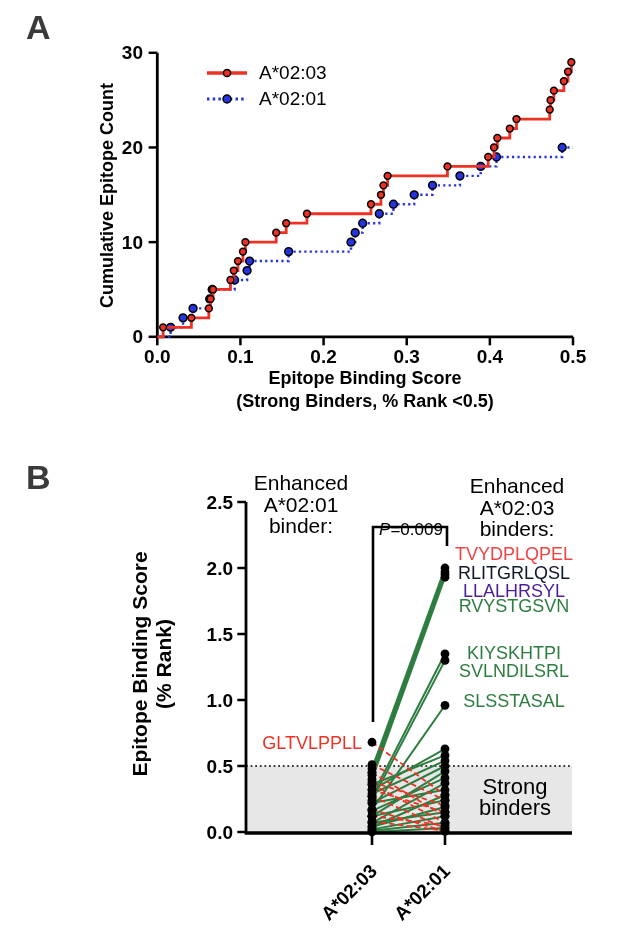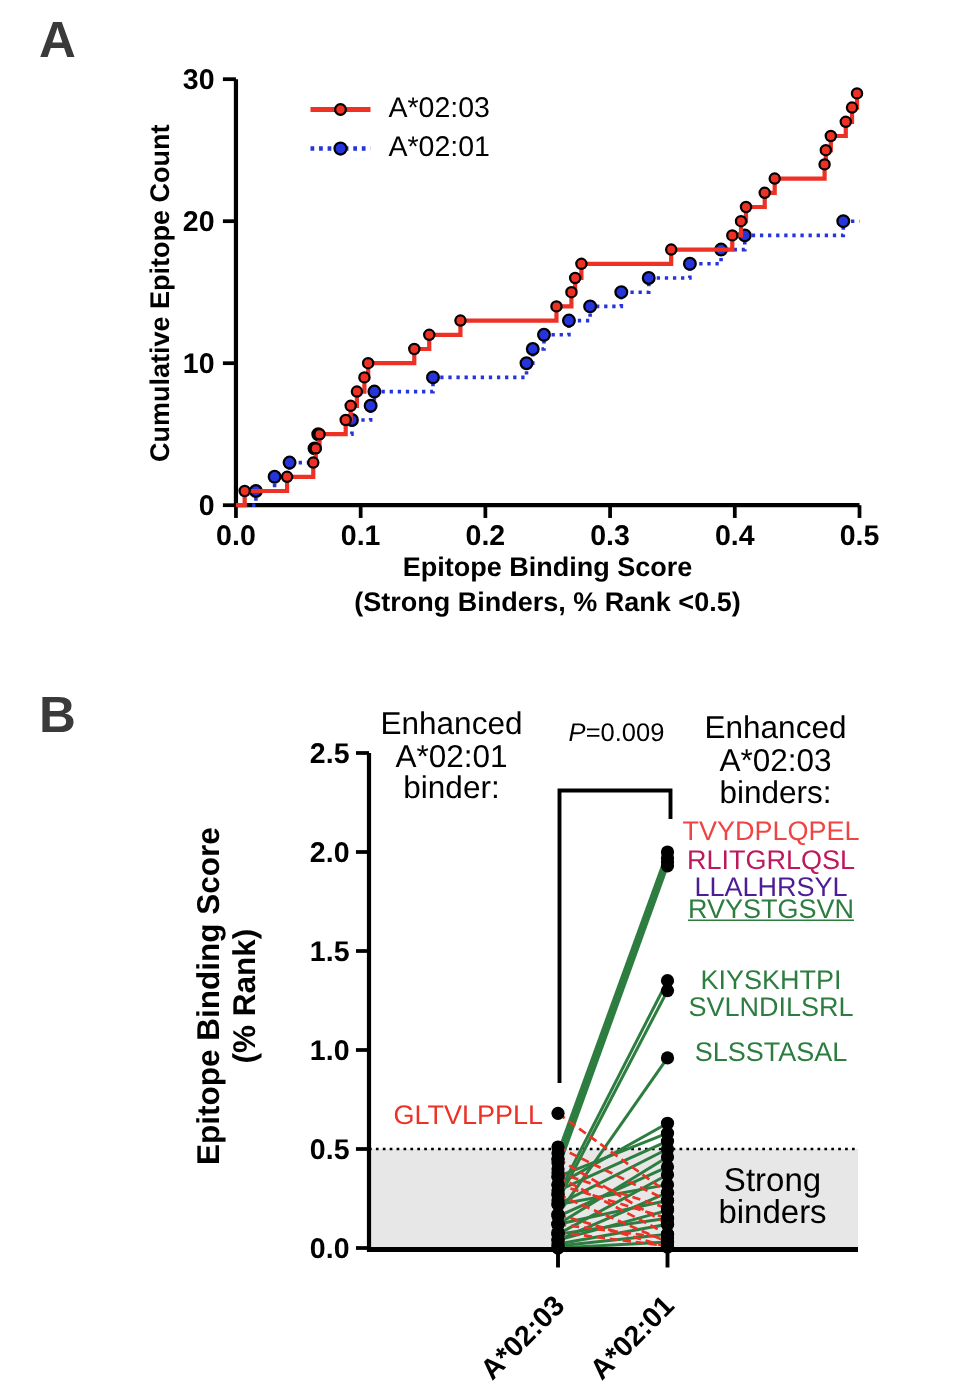--- a/index.html
+++ b/index.html
@@ -243,34 +243,34 @@
     <div>Epitope Binding Score</div>
     <div>(% Rank)</div>
   </div>
 
   <div class="abs ann" style="left:231px;top:472px;width:140px;">
     <div>Enhanced</div>
     <div>A*02:01</div>
     <div>binder:</div>
   </div>
 
-  <div class="abs pval" style="left:351px;top:479px;width:120px;">
+  <div class="abs pval" style="left:351px;top:520px;width:120px;">
     <i>P</i><span>=0.009</span>
   </div>
 
   <div class="abs ann" style="left:447px;top:475px;width:140px;">
     <div>Enhanced</div>
     <div>A*02:03</div>
     <div>binders:</div>
   </div>
 
   <div class="abs seq" style="left:429px;top:544px;color:#ef4444;">TVYDPLQPEL</div>
-  <div class="abs seq" style="left:429px;top:563px;color:#be185d;">RLITGRLQSL</div>
+  <div class="abs seq" style="left:429px;top:563px;color:#0f172a;">RLITGRLQSL</div>
   <div class="abs seq" style="left:429px;top:581px;color:#4c1d95;">LLALHRSYL</div>
-  <div class="abs seq" style="left:429px;top:596px;color:#2e7d40;text-decoration:underline;">RVYSTGSVN</div>
+  <div class="abs seq" style="left:429px;top:596px;color:#2e7d40;">RVYSTGSVN</div>
   <div class="abs seq" style="left:429px;top:643px;color:#2e7d40;">KIYSKHTPI</div>
   <div class="abs seq" style="left:429px;top:691px;color:#2e7d40;">SLSSTASAL</div>
   <div class="abs seq" style="left:429px;top:661px;color:#2e7d40;">SVLNDILSRL</div>
 
   <div class="abs" style="left:200px;top:733px;width:162px;text-align:right;font-size:18px;color:#ed3124;">GLTVLPPLL</div>
 
   <div class="abs ctr" style="left:475px;top:777px;width:80px;font-size:22px;line-height:20.5px;">Strong binders</div>
 
   <div class="abs grp" style="left:284px;top:857px;width:90px;height:22px;">A*02:03</div>
   <div class="abs grp" style="left:357px;top:857px;width:90px;height:22px;">A*02:01</div>

